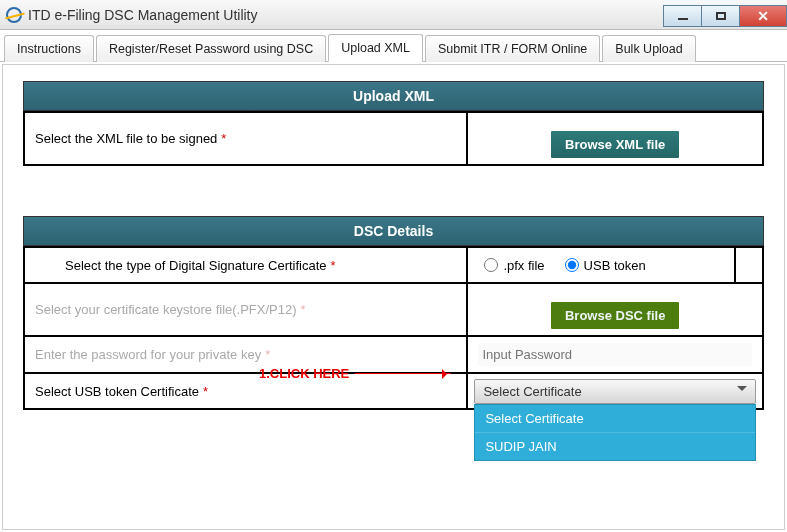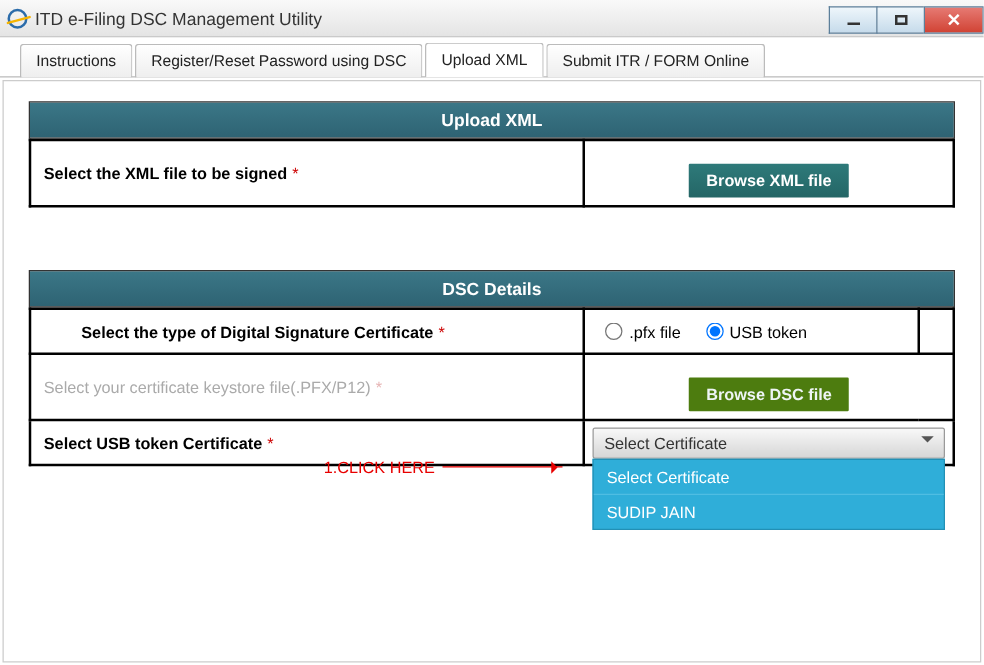--- a/index.html
+++ b/index.html
@@ -11,32 +11,32 @@
     .ie-icon::after { content:""; position:absolute; width:20px; height:2px; background:#f5b400; left:-3px; top:6px; transform:rotate(-15deg); border-radius:2px;}
     .title-text { font-size: 14px; color: #333; }
     .win-controls { margin-left: auto; display:flex; }
     .win-btn { width:38px; height:22px; margin-top:3px; border:1px solid #5c7f9a; background:linear-gradient(#eef6fb,#c6dbeb); display:flex; align-items:center; justify-content:center; font-family:Arial; font-size:12px; cursor:pointer; }
     .win-btn.min, .win-btn.max { border-right:none;}
     .win-btn.close { width:48px; background:linear-gradient(#e67a73,#d14334); color:#fff; font-size:14px; font-weight:bold;}
     .win-btn.min span{ display:block; width:10px; height:2px; background:#333; margin-top:6px;}
     .win-btn.max span{ display:block; width:10px; height:8px; border:2px solid #333;}
     
     
-    .tabstrip { height: 32px; background:#fff; border-bottom:1px solid #bbb; display:flex; align-items:flex-end; padding-left:16px; gap:0;}
+    .tabstrip { height: 32px; background:#fff; border-bottom:1px solid #bbb; display:flex; align-items:flex-end; padding-left:4px; gap:0;}
     .tab { padding:6px 12px; border:1px solid #bbb; border-bottom:none; background:linear-gradient(#fff,#eee); font-size:12.5px; color:#222; position:relative; top:1px; cursor:pointer; margin-right:2px; border-radius:3px 3px 0 0;}
     .tab.active { background:#fff; border-bottom:1px solid #fff; z-index:2;}
     
     
     .client { position:absolute; top:62px; bottom:0; left:0; right:0; background:#fff; padding:16px 20px; border:1px solid #ccc; margin:2px;}
     
     .panel-head { background: linear-gradient(#3b7787, #2e6373); color:#fff; font-weight:bold; text-align:center; padding:6px 0; font-size:14px; border:1px solid #333;}
     
     table.form { width:100%; border-collapse:collapse; border:2px solid #000;}
     table.form td { border:2px solid #000; padding:6px 10px; height:36px; vertical-align:middle;}
-    .lbl { font-size:13px; font-weight:bold;}
+    .lbl { font-size:13px; font-weight:normal;}
     .lbl.disabled { color:#aaa; font-weight:normal;}
     .req { color:#c00; margin-left:4px; font-weight:normal;}
     
     .teal-btn { background: linear-gradient(#2e7a7a, #246666); color:#fff; border:none; padding:6px 14px; font-size:13px; font-weight:bold; cursor:pointer; border-radius:1px;margin-top:12px;}
     .teal-btn.disabled { background:#4d7c0f; color:#eef5f5; cursor:default;}
     
     .radio-wrap { display:flex; align-items:center; gap:20px; padding-left:6px;}
     .radio-wrap label{ display:flex; align-items:center; gap:5px; font-size:13px;}
     .radio-wrap input[type=radio]{ width:14px; height:14px;}
     
@@ -44,21 +44,21 @@
     
     
     .dd { position:relative; width:100%; }
     .dd-sel { background:linear-gradient(#f8f8f8,#d6d6d6); border:1px solid #9a9a9a; border-radius:2px; padding:4px 24px 4px 8px; font-size:13px; position:relative; cursor:pointer; color:#333;}
     .dd-sel::after { content:""; position:absolute; right:8px; top:50%; transform:translateY(-50%); border:5px solid transparent; border-top-color:#555;}
     .dd-list { position:absolute; top:100%; left:0; width:100%; background:#2faed9; border:1px solid #2290b5; z-index:10;}
     .dd-item { padding:6px 10px; color:#fff; font-size:13px; border-bottom:1px solid #4fbde2; cursor:pointer;}
     .dd-item:last-child{border-bottom:none;}
     
     
-    .annot { position:absolute; color:#e80000; font-weight:normal; font-size:13px; display:flex; align-items:center;}
+    .annot { position:absolute; color:#e80000; font-weight:bold; font-size:13px; display:flex; align-items:center;}
     .arrow { display:inline-block; height:1px; background:#e80000; position:relative; margin-left:6px;}
     .arrow::after{ content:""; position:absolute; right:-1px; top:-4px; border:5px solid transparent; border-left-color:#e80000;}
   </style>
 </head>
 <body>
 
 <div class="titlebar">
   <span class="ie-icon"></span>
   <span class="title-text">ITD e-Filing DSC Management Utility</span>
   <div class="win-controls">
@@ -70,20 +70,21 @@
       </div>
     <div class="win-btn close">✕</div>
   </div>
 </div>
 
 <div class="tabstrip">
   <div class="tab">Instructions</div>
   <div class="tab">Register/Reset Password using DSC</div>
   <div class="tab active">Upload XML</div>
   <div class="tab">Submit ITR / FORM Online</div>
+  <div class="tab">Bulk Upload</div>
 </div>
 
 <div class="client">
 
   <div class="panel-head">Upload XML</div>
   <table class="form">
     <tbody>
         <tr>
       <td style="width:60%;">
         <span class="lbl">Select the XML file to be signed</span><span class="req">*</span>
@@ -121,20 +122,28 @@
     <tr>
       <td>
         <span class="lbl disabled">Select your certificate keystore file(.PFX/P12)</span><span class="req" style="color:#e6b4b4;">*</span>
       </td>
       <td colspan="2" style="text-align:center;">
         <button class="teal-btn disabled">Browse DSC file</button>
       </td>
     </tr>
     <tr>
       <td>
+        <span class="lbl disabled">Enter the password for your private key</span><span class="req" style="color:#e6b4b4;">*</span>
+      </td>
+      <td colspan="2">
+        <input class="pwd-input" disabled="" placeholder="Input Password" style="">
+      </td>
+    </tr>
+    <tr>
+      <td>
         <span class="lbl">Select USB token Certificate</span><span class="req">*</span>
       </td>
       <td colspan="2" style="padding:3px 6px; position:relative;">
         <div class="dd">
           <div class="dd-sel">Select Certificate</div>
           <div class="dd-list">
             <div class="dd-item">Select Certificate</div>
             <div class="dd-item">SUDIP JAIN</div>
           </div>
         </div>

